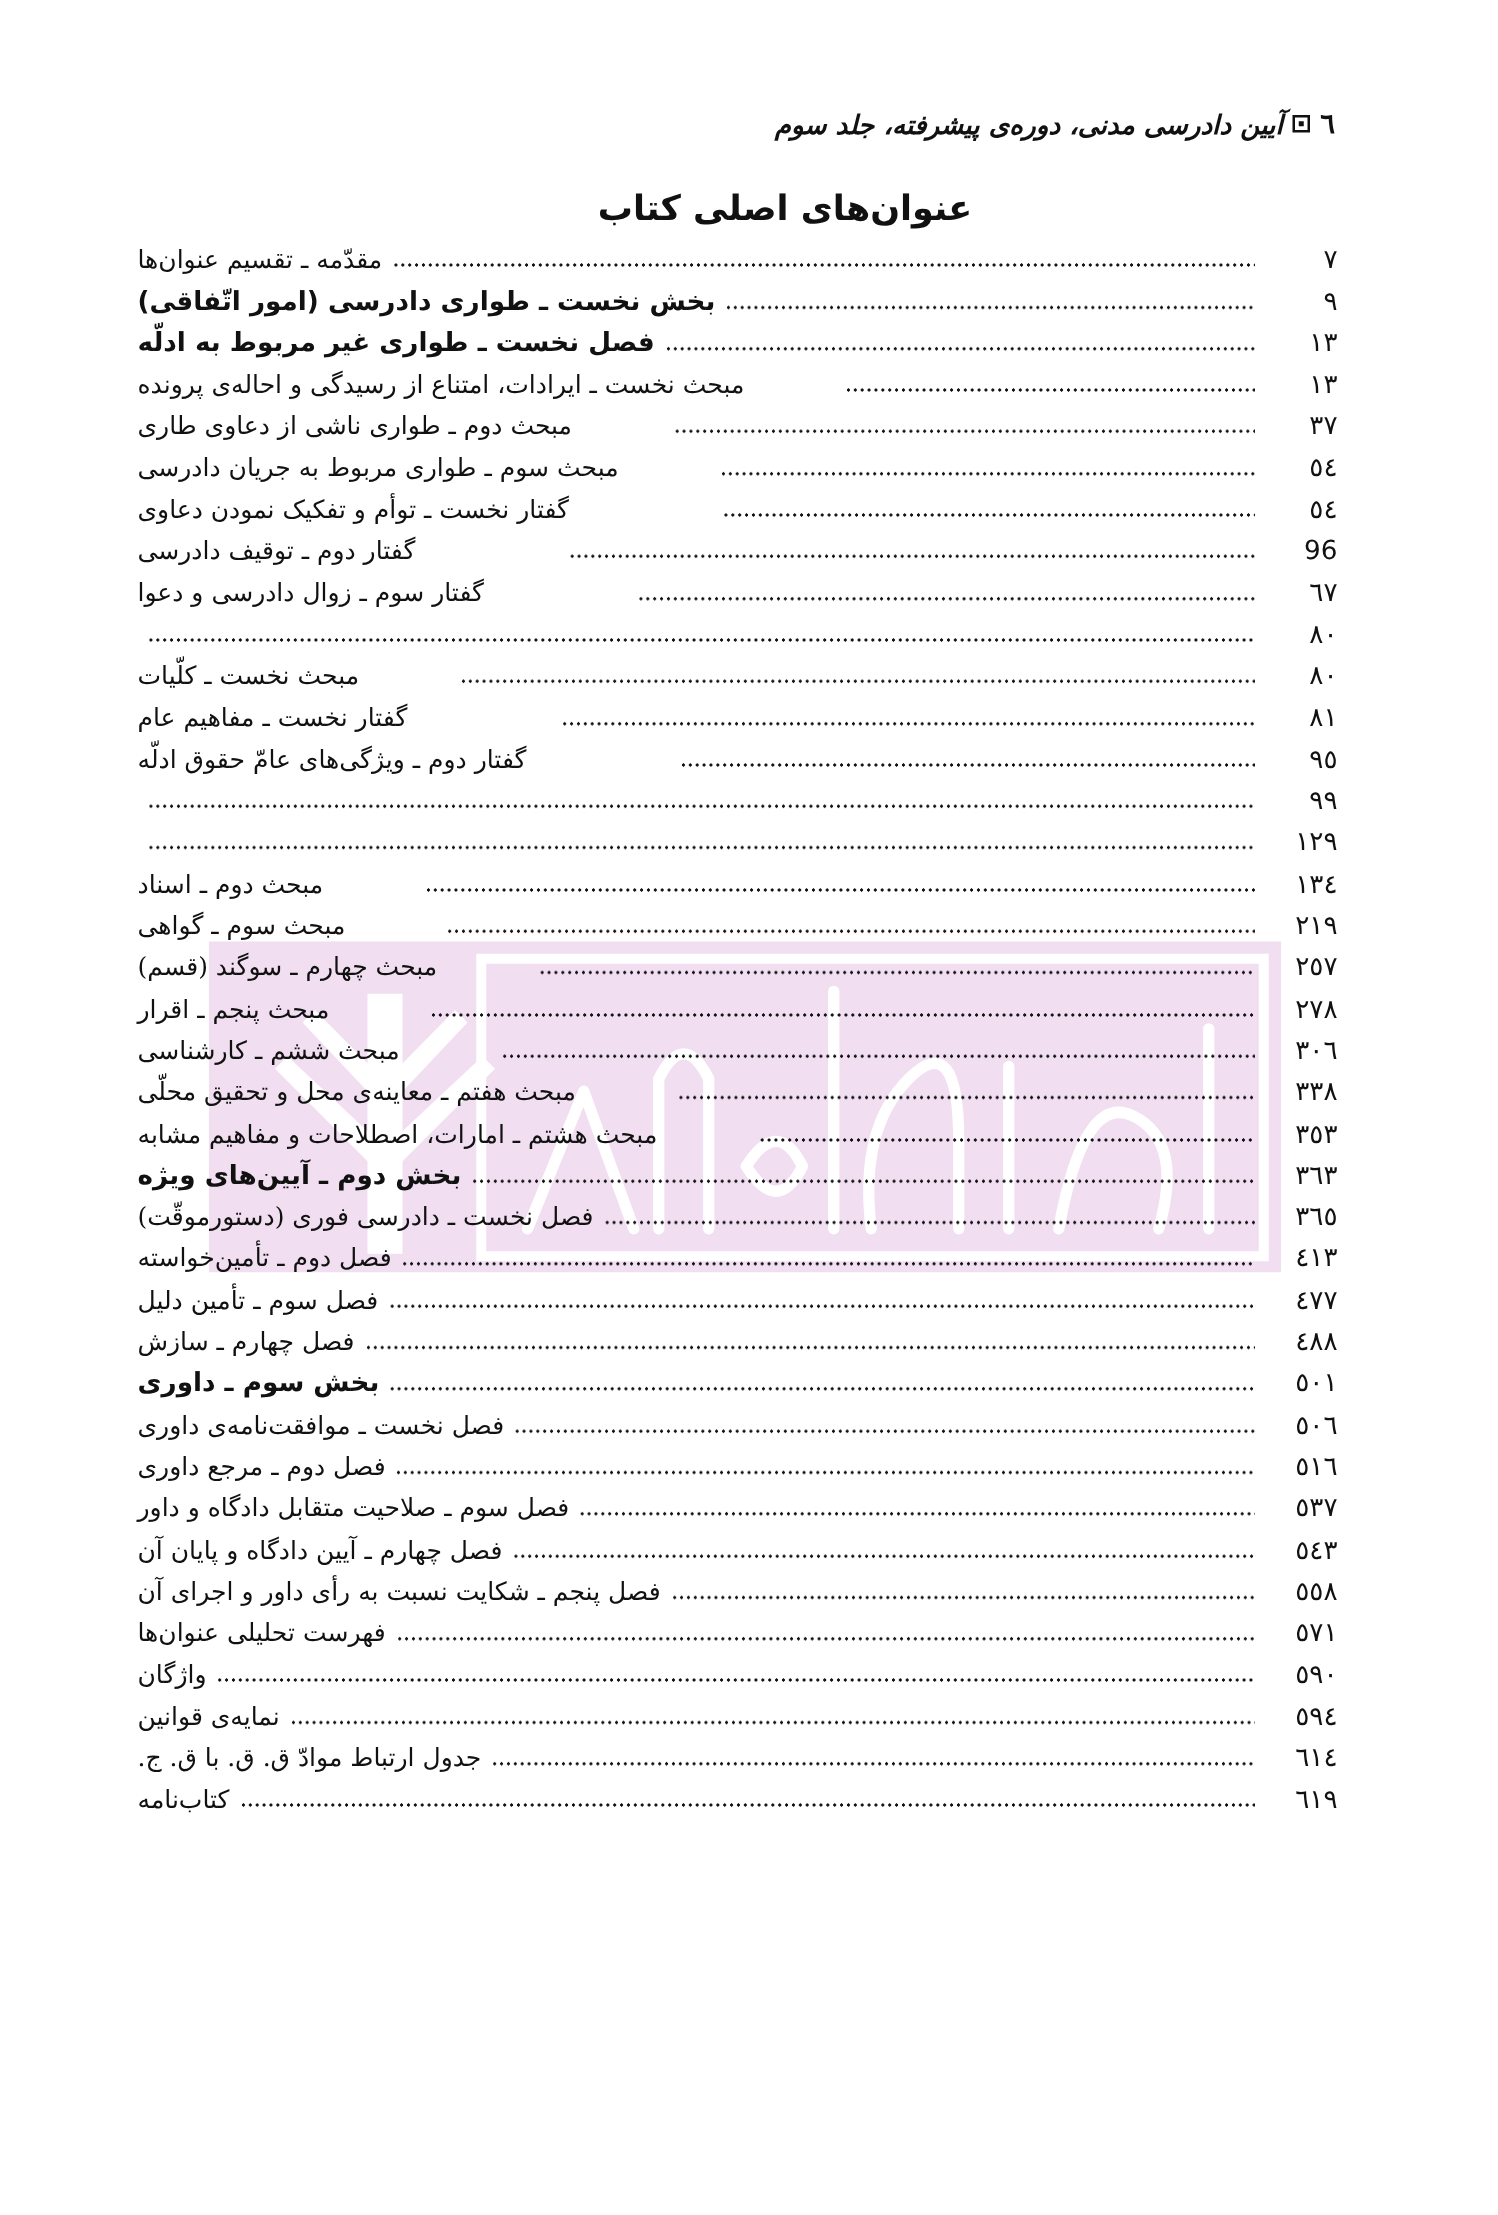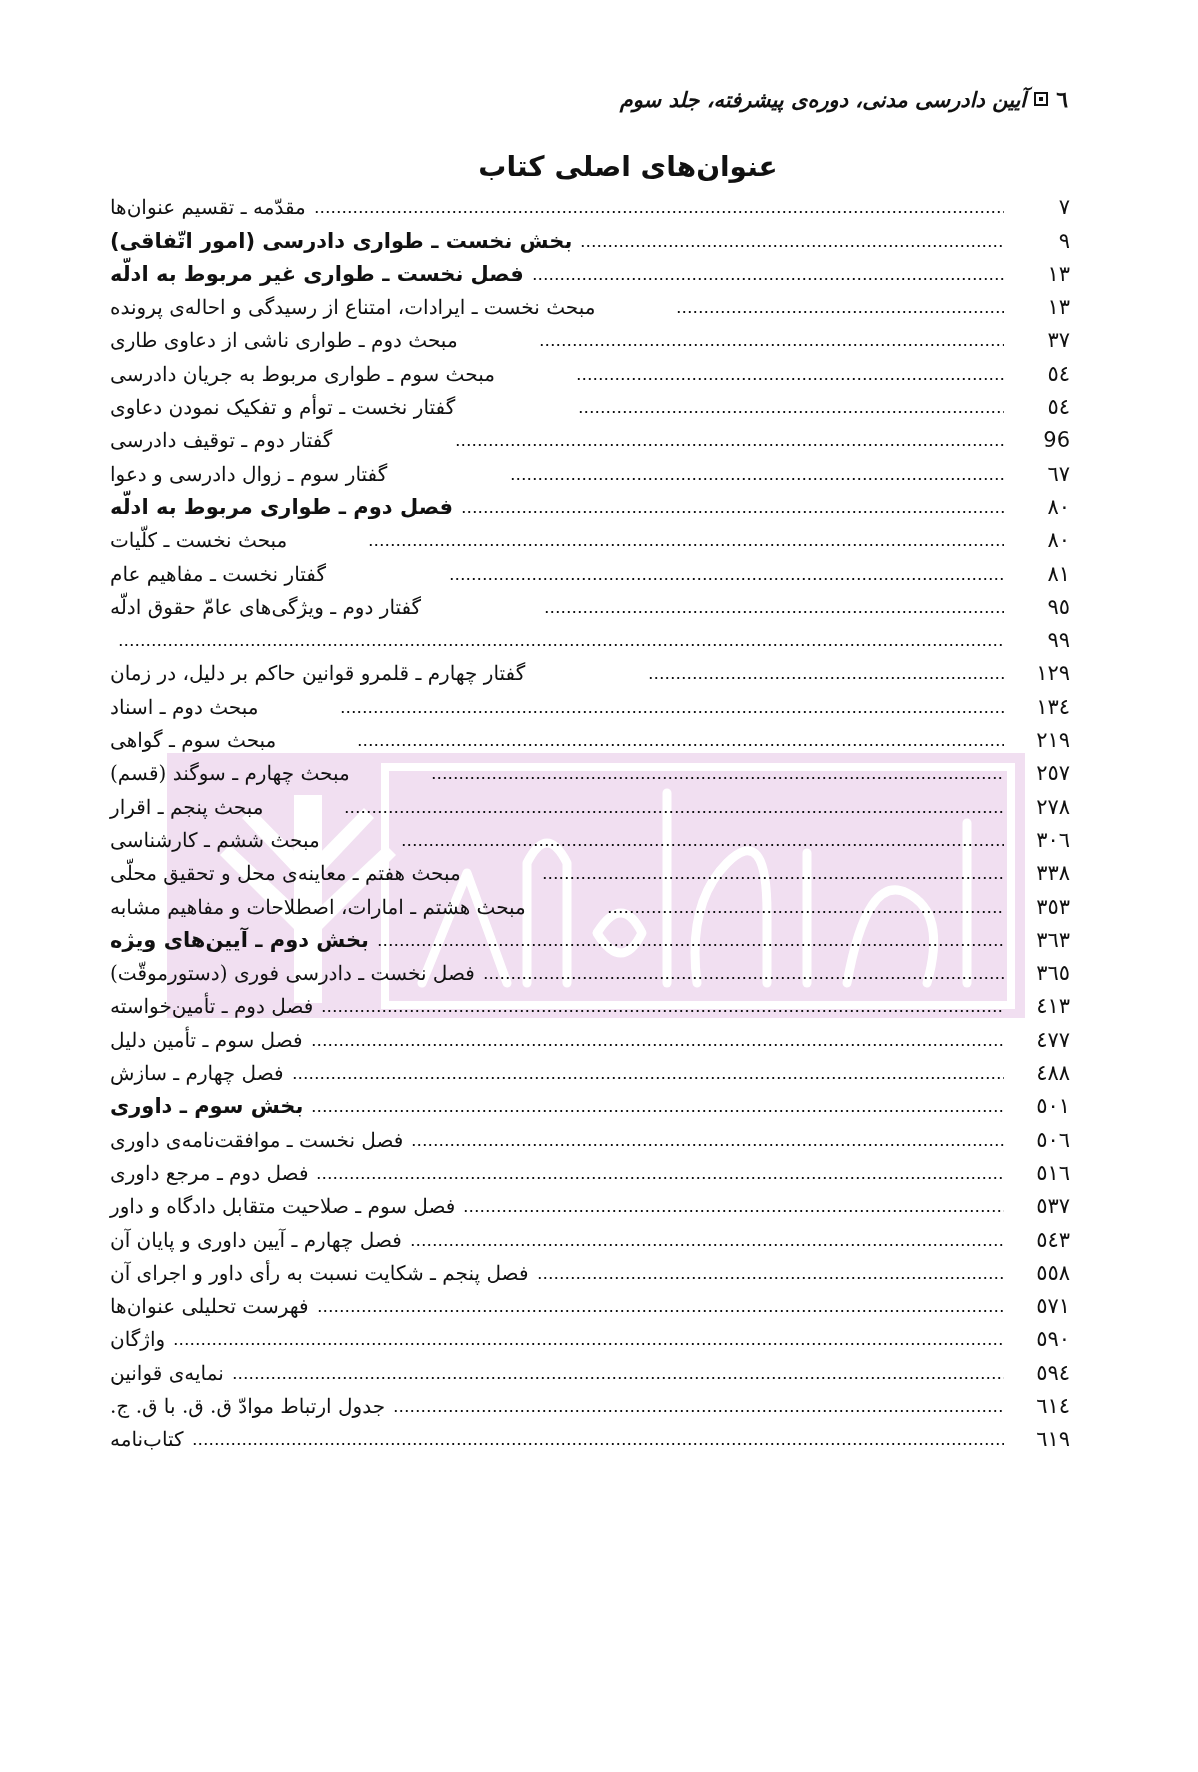--- a/index.html
+++ b/index.html
@@ -198,21 +198,20 @@
     <span class="toc-text">گفتار دوم ـ توقیف دادرسی</span>
   </div>
   <div class="toc-row lvl-3">
     <span class="toc-page">٦٧</span>
     <span class="toc-leader"></span>
     <span class="toc-text">گفتار سوم ـ زوال دادرسی و دعوا</span>
   </div>
   <div class="toc-row lvl-1 bold">
     <span class="toc-page">٨٠</span>
     <span class="toc-leader"></span>
-    <span class="toc-text">فصل دوم ـ طواری مربوط به ادلّه</span>
   </div>
   <div class="toc-row lvl-2">
     <span class="toc-page">٨٠</span>
     <span class="toc-leader"></span>
     <span class="toc-text">مبحث نخست ـ کلّیات</span>
   </div>
   <div class="toc-row lvl-3">
     <span class="toc-page">٨١</span>
     <span class="toc-leader"></span>
     <span class="toc-text">گفتار نخست ـ مفاهیم عام</span>
@@ -222,21 +221,20 @@
     <span class="toc-leader"></span>
     <span class="toc-text">گفتار دوم ـ ویژگی‌های عامّ حقوق ادلّه</span>
   </div>
   <div class="toc-row lvl-3">
     <span class="toc-page">٩٩</span>
     <span class="toc-leader"></span>
   </div>
   <div class="toc-row lvl-3">
     <span class="toc-page">١٢٩</span>
     <span class="toc-leader"></span>
-    <span class="toc-text">گفتار چهارم ـ قلمرو قوانین حاکم بر دلیل، در زمان</span>
   </div>
   <div class="toc-row lvl-2">
     <span class="toc-page">١٣٤</span>
     <span class="toc-leader"></span>
     <span class="toc-text">مبحث دوم ـ اسناد</span>
   </div>
   <div class="toc-row lvl-2">
     <span class="toc-page">٢١٩</span>
     <span class="toc-leader"></span>
     <span class="toc-text">مبحث سوم ـ گواهی</span>
@@ -307,21 +305,21 @@
     <span class="toc-text">فصل دوم ـ مرجع داوری</span>
   </div>
   <div class="toc-row lvl-1">
     <span class="toc-page">٥٣٧</span>
     <span class="toc-leader"></span>
     <span class="toc-text">فصل سوم ـ صلاحیت متقابل دادگاه و داور</span>
   </div>
   <div class="toc-row lvl-1">
     <span class="toc-page">٥٤٣</span>
     <span class="toc-leader"></span>
-    <span class="toc-text">فصل چهارم ـ آیین داوری و پایان آن</span>
+    <span class="toc-text">فصل چهارم ـ آیین دادگاه و پایان آن</span>
   </div>
   <div class="toc-row lvl-1">
     <span class="toc-page">٥٥٨</span>
     <span class="toc-leader"></span>
     <span class="toc-text">فصل پنجم ـ شکایت نسبت به رأی داور و اجرای آن</span>
   </div>
   <div class="toc-row lvl-0">
     <span class="toc-page">٥٧١</span>
     <span class="toc-leader"></span>
     <span class="toc-text">فهرست تحلیلی عنوان‌ها</span>

